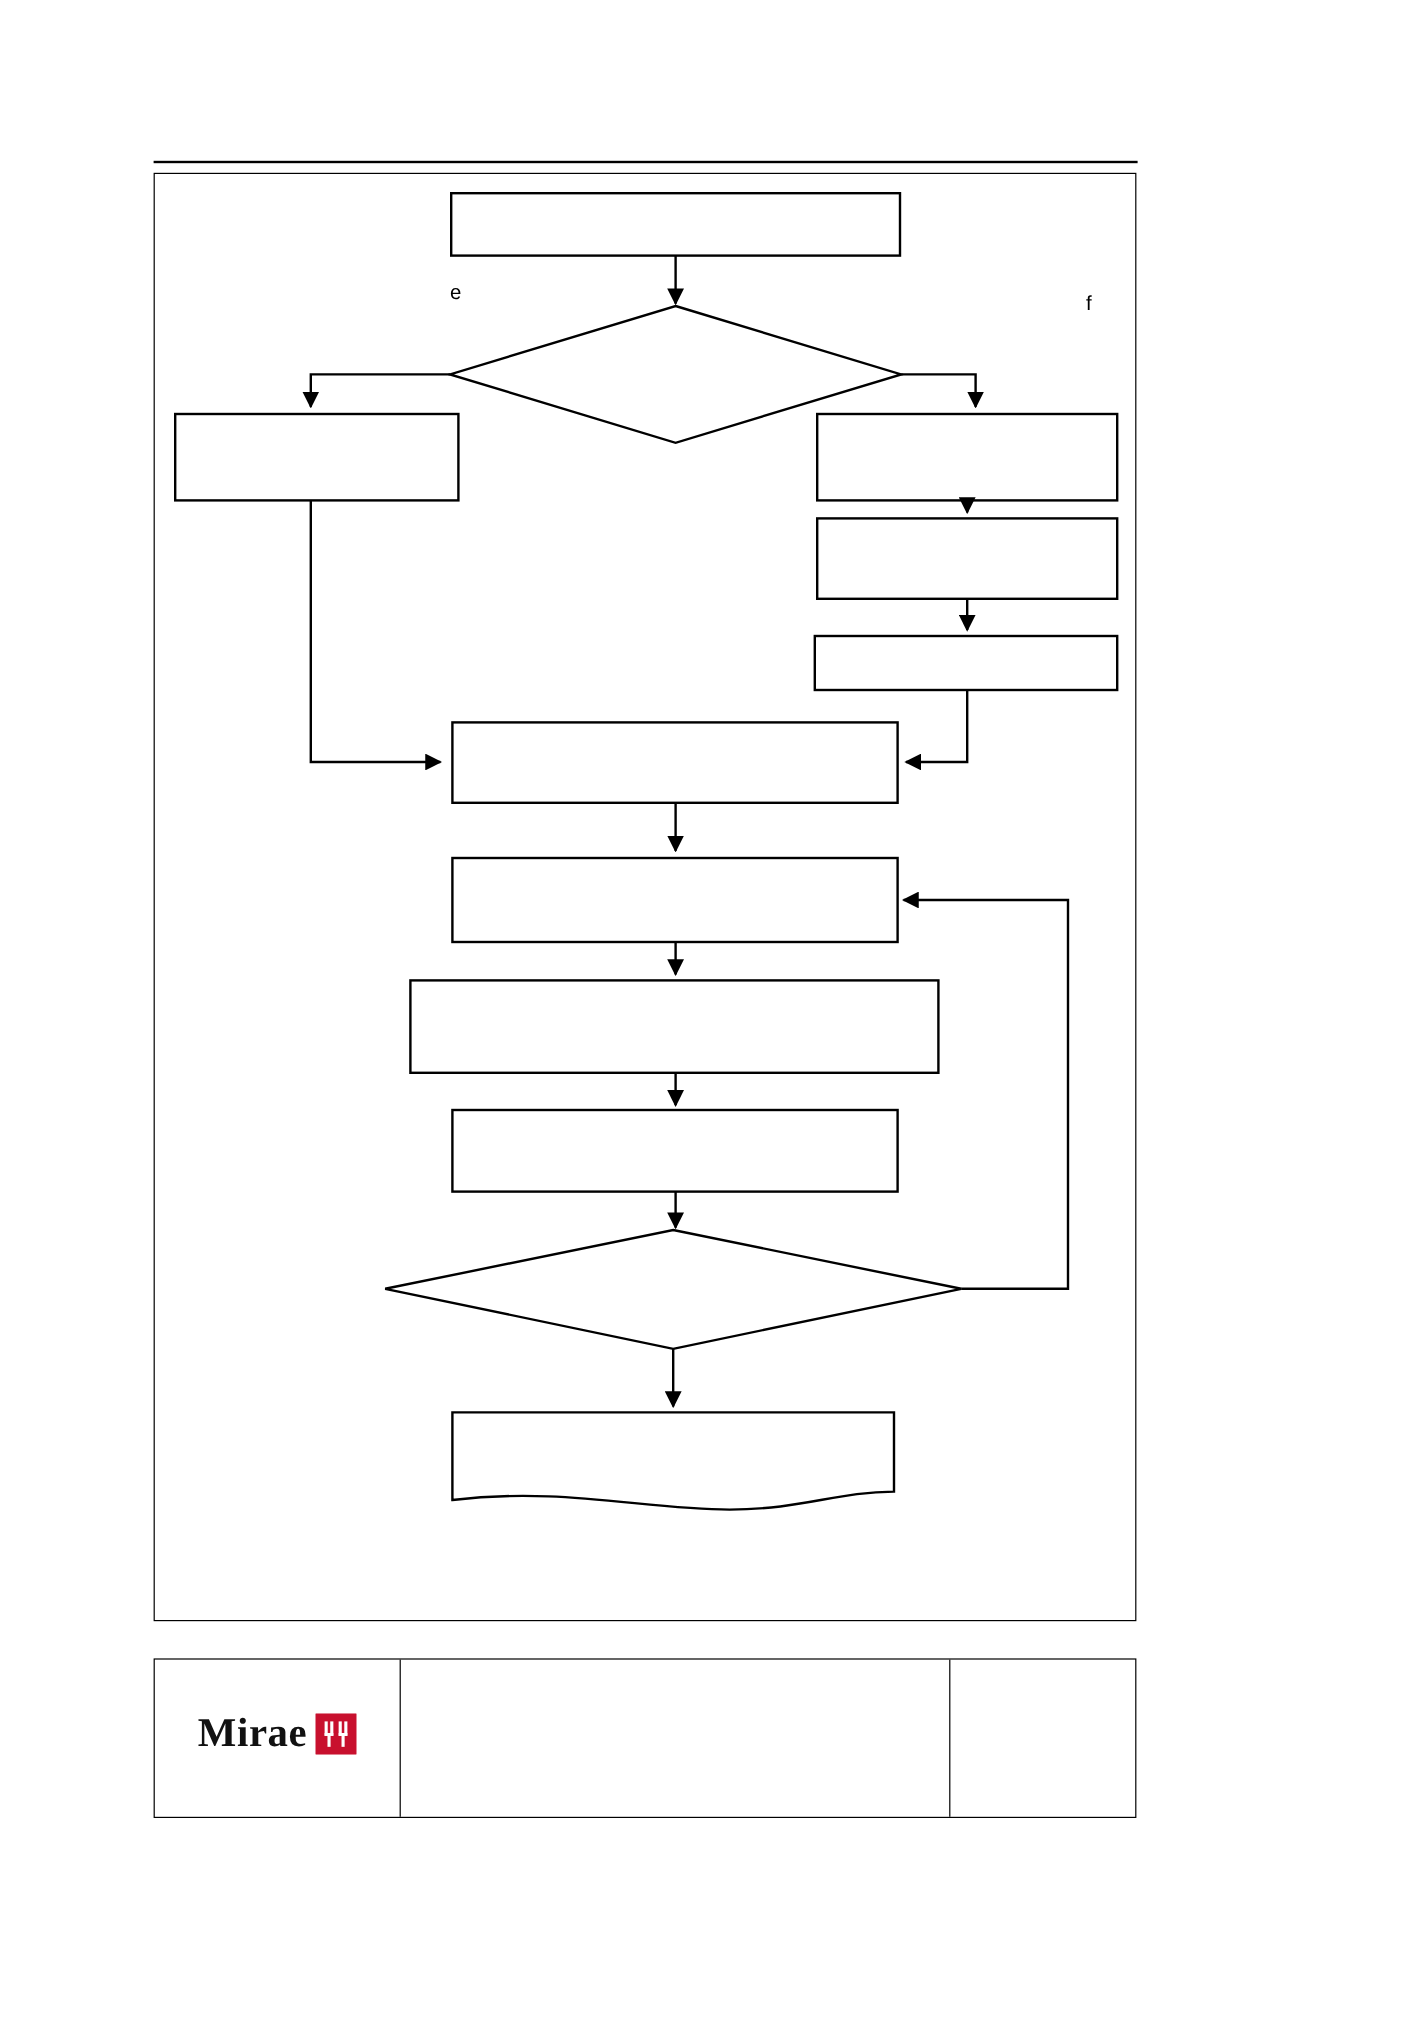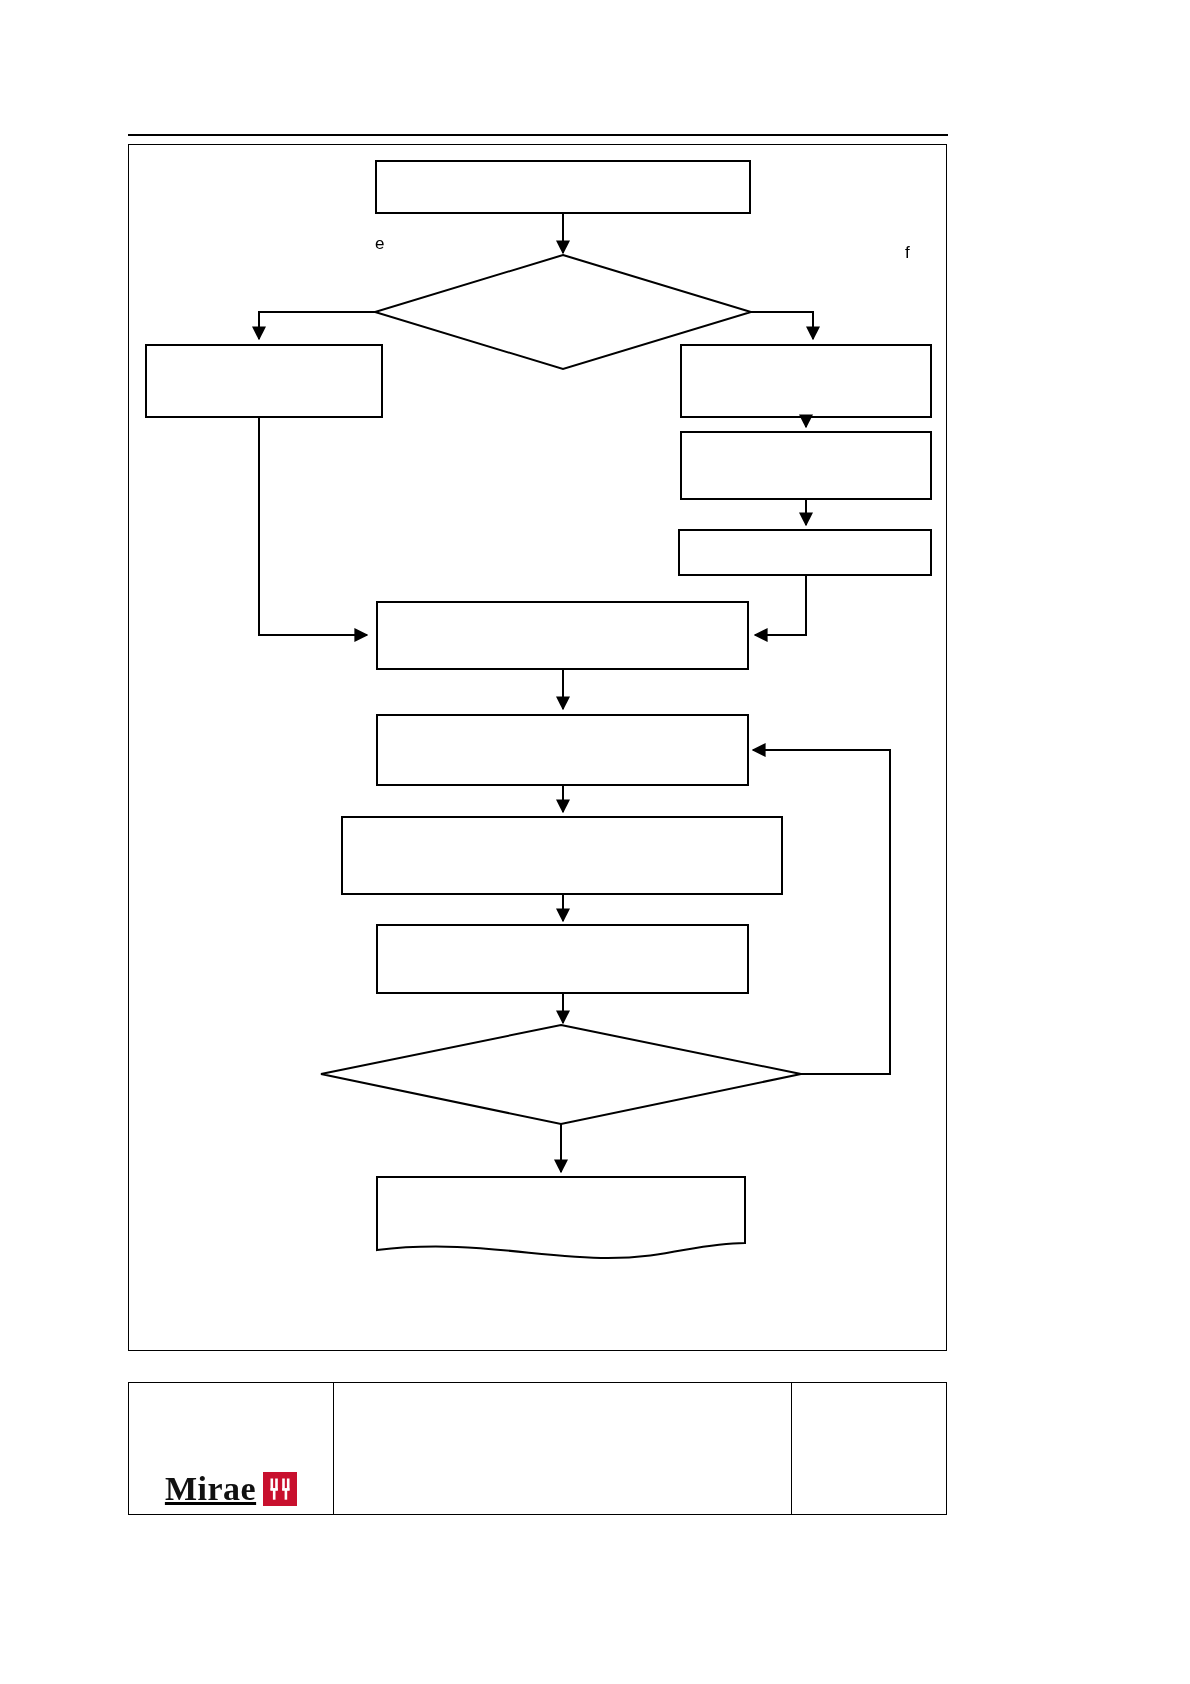--- a/index.html
+++ b/index.html
@@ -66,24 +66,23 @@
     display: flex;
   }
   .tb-cell {
     box-sizing: border-box;
     position: relative;
   }
   .tb-logo-cell {
     width: 205px;
     border-right: 1.5px solid #000;
     display: flex;
-    align-items: flex-end;
+    align-items: center;
     justify-content: center;
     padding-bottom: 8px;
-    text-decoration: underline;
   }
   .tb-mid-cell {
     flex: 1;
     border-right: 1.5px solid #000;
     display: flex;
     align-items: center;
     justify-content: center;
     padding: 4px 10px;
   }
   .tb-right-cell {

